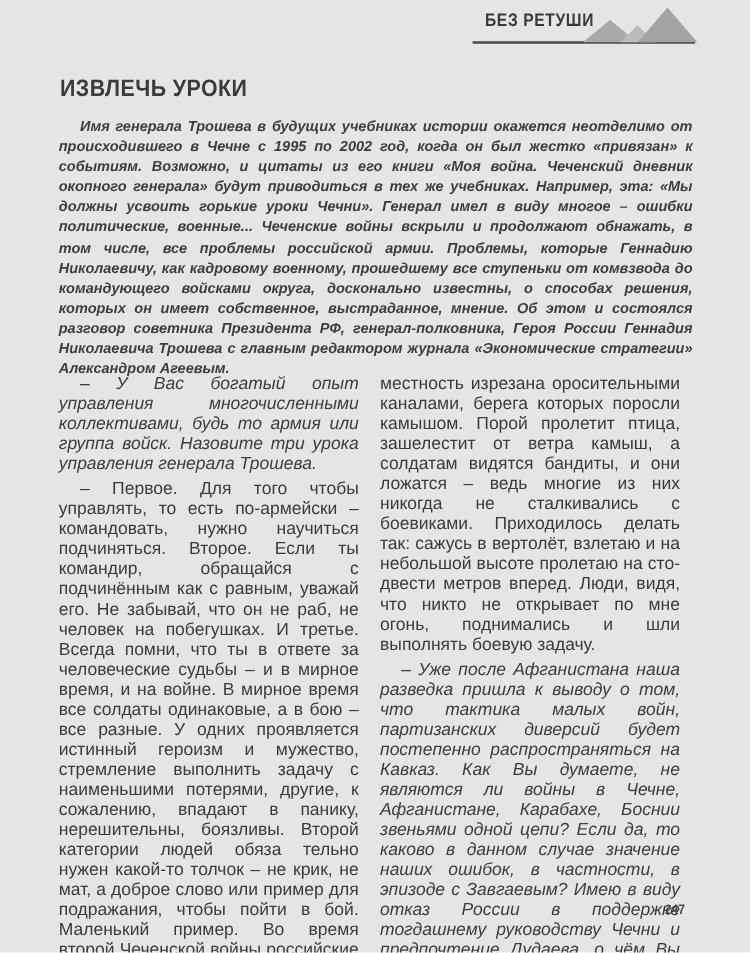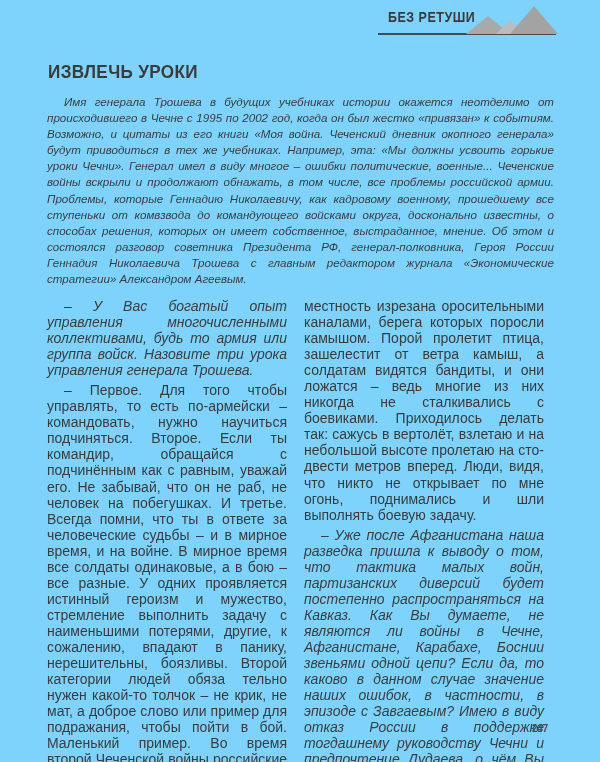--- a/index.html
+++ b/index.html
@@ -12,21 +12,21 @@
     height: 762px;
     position: relative;
     font-family: "Liberation Sans", sans-serif;
     color: #3b3b3b;
     overflow: hidden;
   }
 
   .page {
     position: absolute;
     inset: 0;
-    background: #7dd3fc;
+    background: #e5e5e5;
   }
 
   
   .header {
     position: absolute;
     top: 0;
     left: 0;
     width: 600px;
     height: 46px;
   }
@@ -80,20 +80,21 @@
     left: 47px;
     top: 94px;
     width: 507px;
     font-size: 11.6px;
     line-height: 16.1px;
     font-style: italic;
     text-align: justify;
     text-indent: 17px;
     color: #3d3d3d;
     hyphens: manual;
+    font-weight: bold;
   }
 
   
   .columns {
     position: absolute;
     left: 47px;
     top: 298px;
     width: 507px;
     height: 410px;
   }

